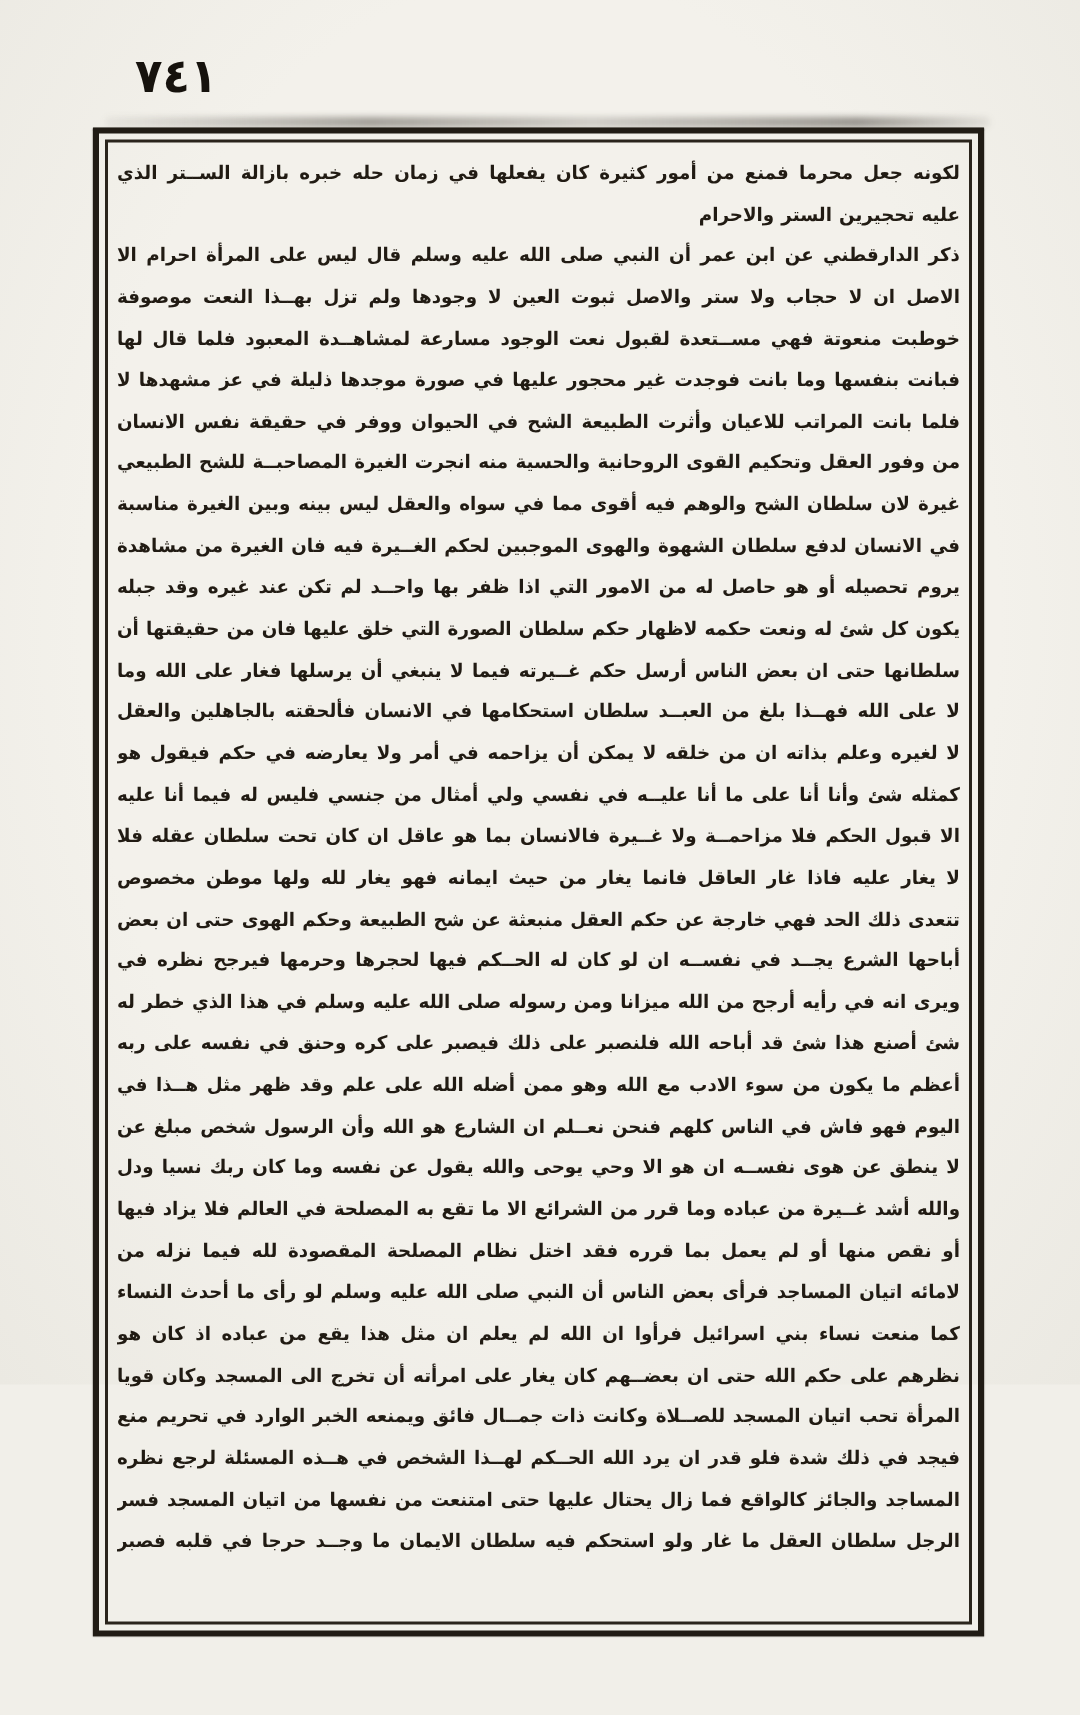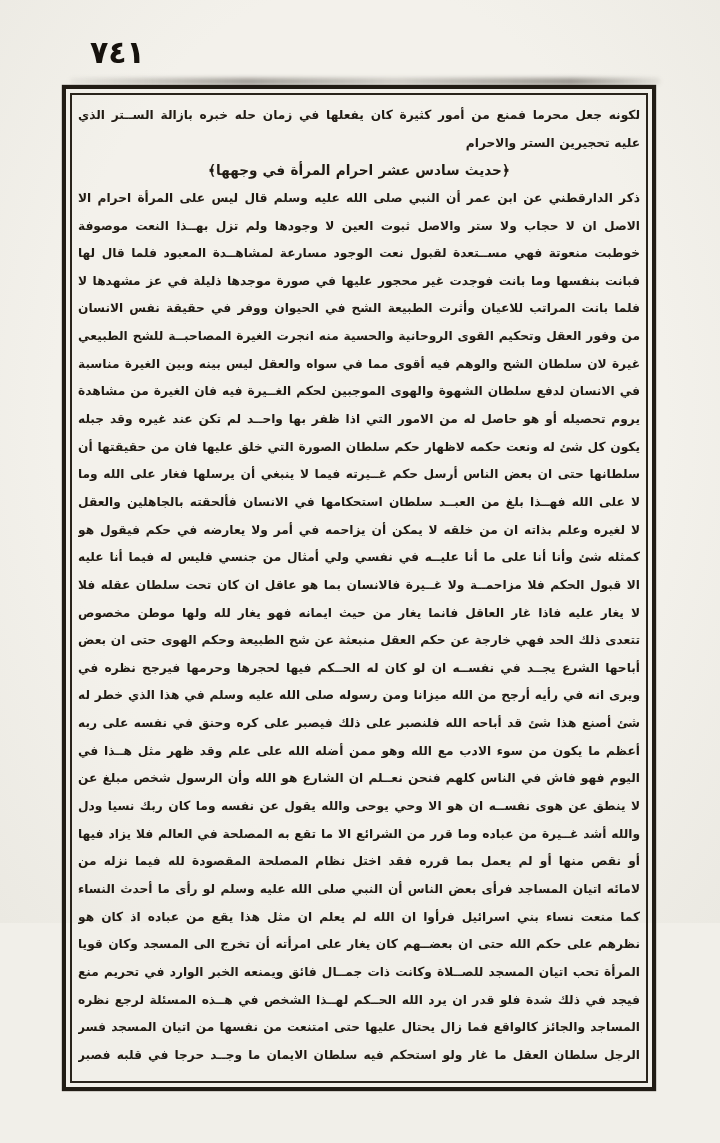--- a/index.html
+++ b/index.html
@@ -93,21 +93,20 @@
 <div class="page">
   <div class="page-number" dir="rtl">٧٤١</div>
 
   <div class="scan-smudge"></div>
 
   <div class="frame-outer">
     <div class="frame-inner">
       <div class="text-block" id="text-block" dir="rtl">
           <div class="tline">لكونه جعل محرما فمنع من أمور كثيرة كان يفعلها في زمان حله خبره بازالة الســتر الذي يقتضي التحجير حتى لا يجمع</div>
           <div class="tline short">عليه تحجيرين الستر والاحرام</div>
-          <div class="tline heading">﴿حديث سادس عشر احرام المرأة في وجهها﴾</div>
           <div class="tline">ذكر الدارقطني عن ابن عمر أن النبي صلى الله عليه وسلم قال ليس على المرأة احرام الا في وجهها رجوع الى الاصل فان</div>
           <div class="tline">الاصل ان لا حجاب ولا ستر والاصل ثبوت العين لا وجودها ولم تزل بهــذا النعت موصوفة وبقبولها لسماع الخطاب اذا</div>
           <div class="tline">خوطبت منعوتة فهي مســتعدة لقبول نعت الوجود مسارعة لمشاهــدة المعبود فلما قال لها في حال عدمها كن كانت</div>
           <div class="tline">فبانت بنفسها وما بانت فوجدت غير محجور عليها في صورة موجدها ذليلة في عز مشهدها لا تدري ما الحجاب ولا تعرفه</div>
           <div class="tline">فلما بانت المراتب للاعيان وأثرت الطبيعة الشح في الحيوان ووفر في حقيقة نفس الانسان لما ركبه الله عليه في نشأته</div>
           <div class="tline">من وفور العقل وتحكيم القوى الروحانية والحسية منه انجرت الغيرة المصاحبــة للشح الطبيعي فكان أكثر الحيوان</div>
           <div class="tline">غيرة لان سلطان الشح والوهم فيه أقوى مما في سواه والعقل ليس بينه وبين الغيرة مناسبة في الحقيقة ولهــذا خلقه الله</div>
           <div class="tline">في الانسان لدفع سلطان الشهوة والهوى الموجبين لحكم الغــيرة فيه فان الغيرة من مشاهدة الغــير المماثل المزاحم له فيما</div>
           <div class="tline">يروم تحصيله أو هو حاصل له من الامور التي اذا ظفر بها واحــد لم تكن عند غيره وقد جبله الله على الحرص والطمع أن</div>
           <div class="tline">يكون كل شئ له ونعت حكمه لاظهار حكم سلطان الصورة التي خلق عليها فان من حقيقتها أن يكون كل شئ تحت</div>

